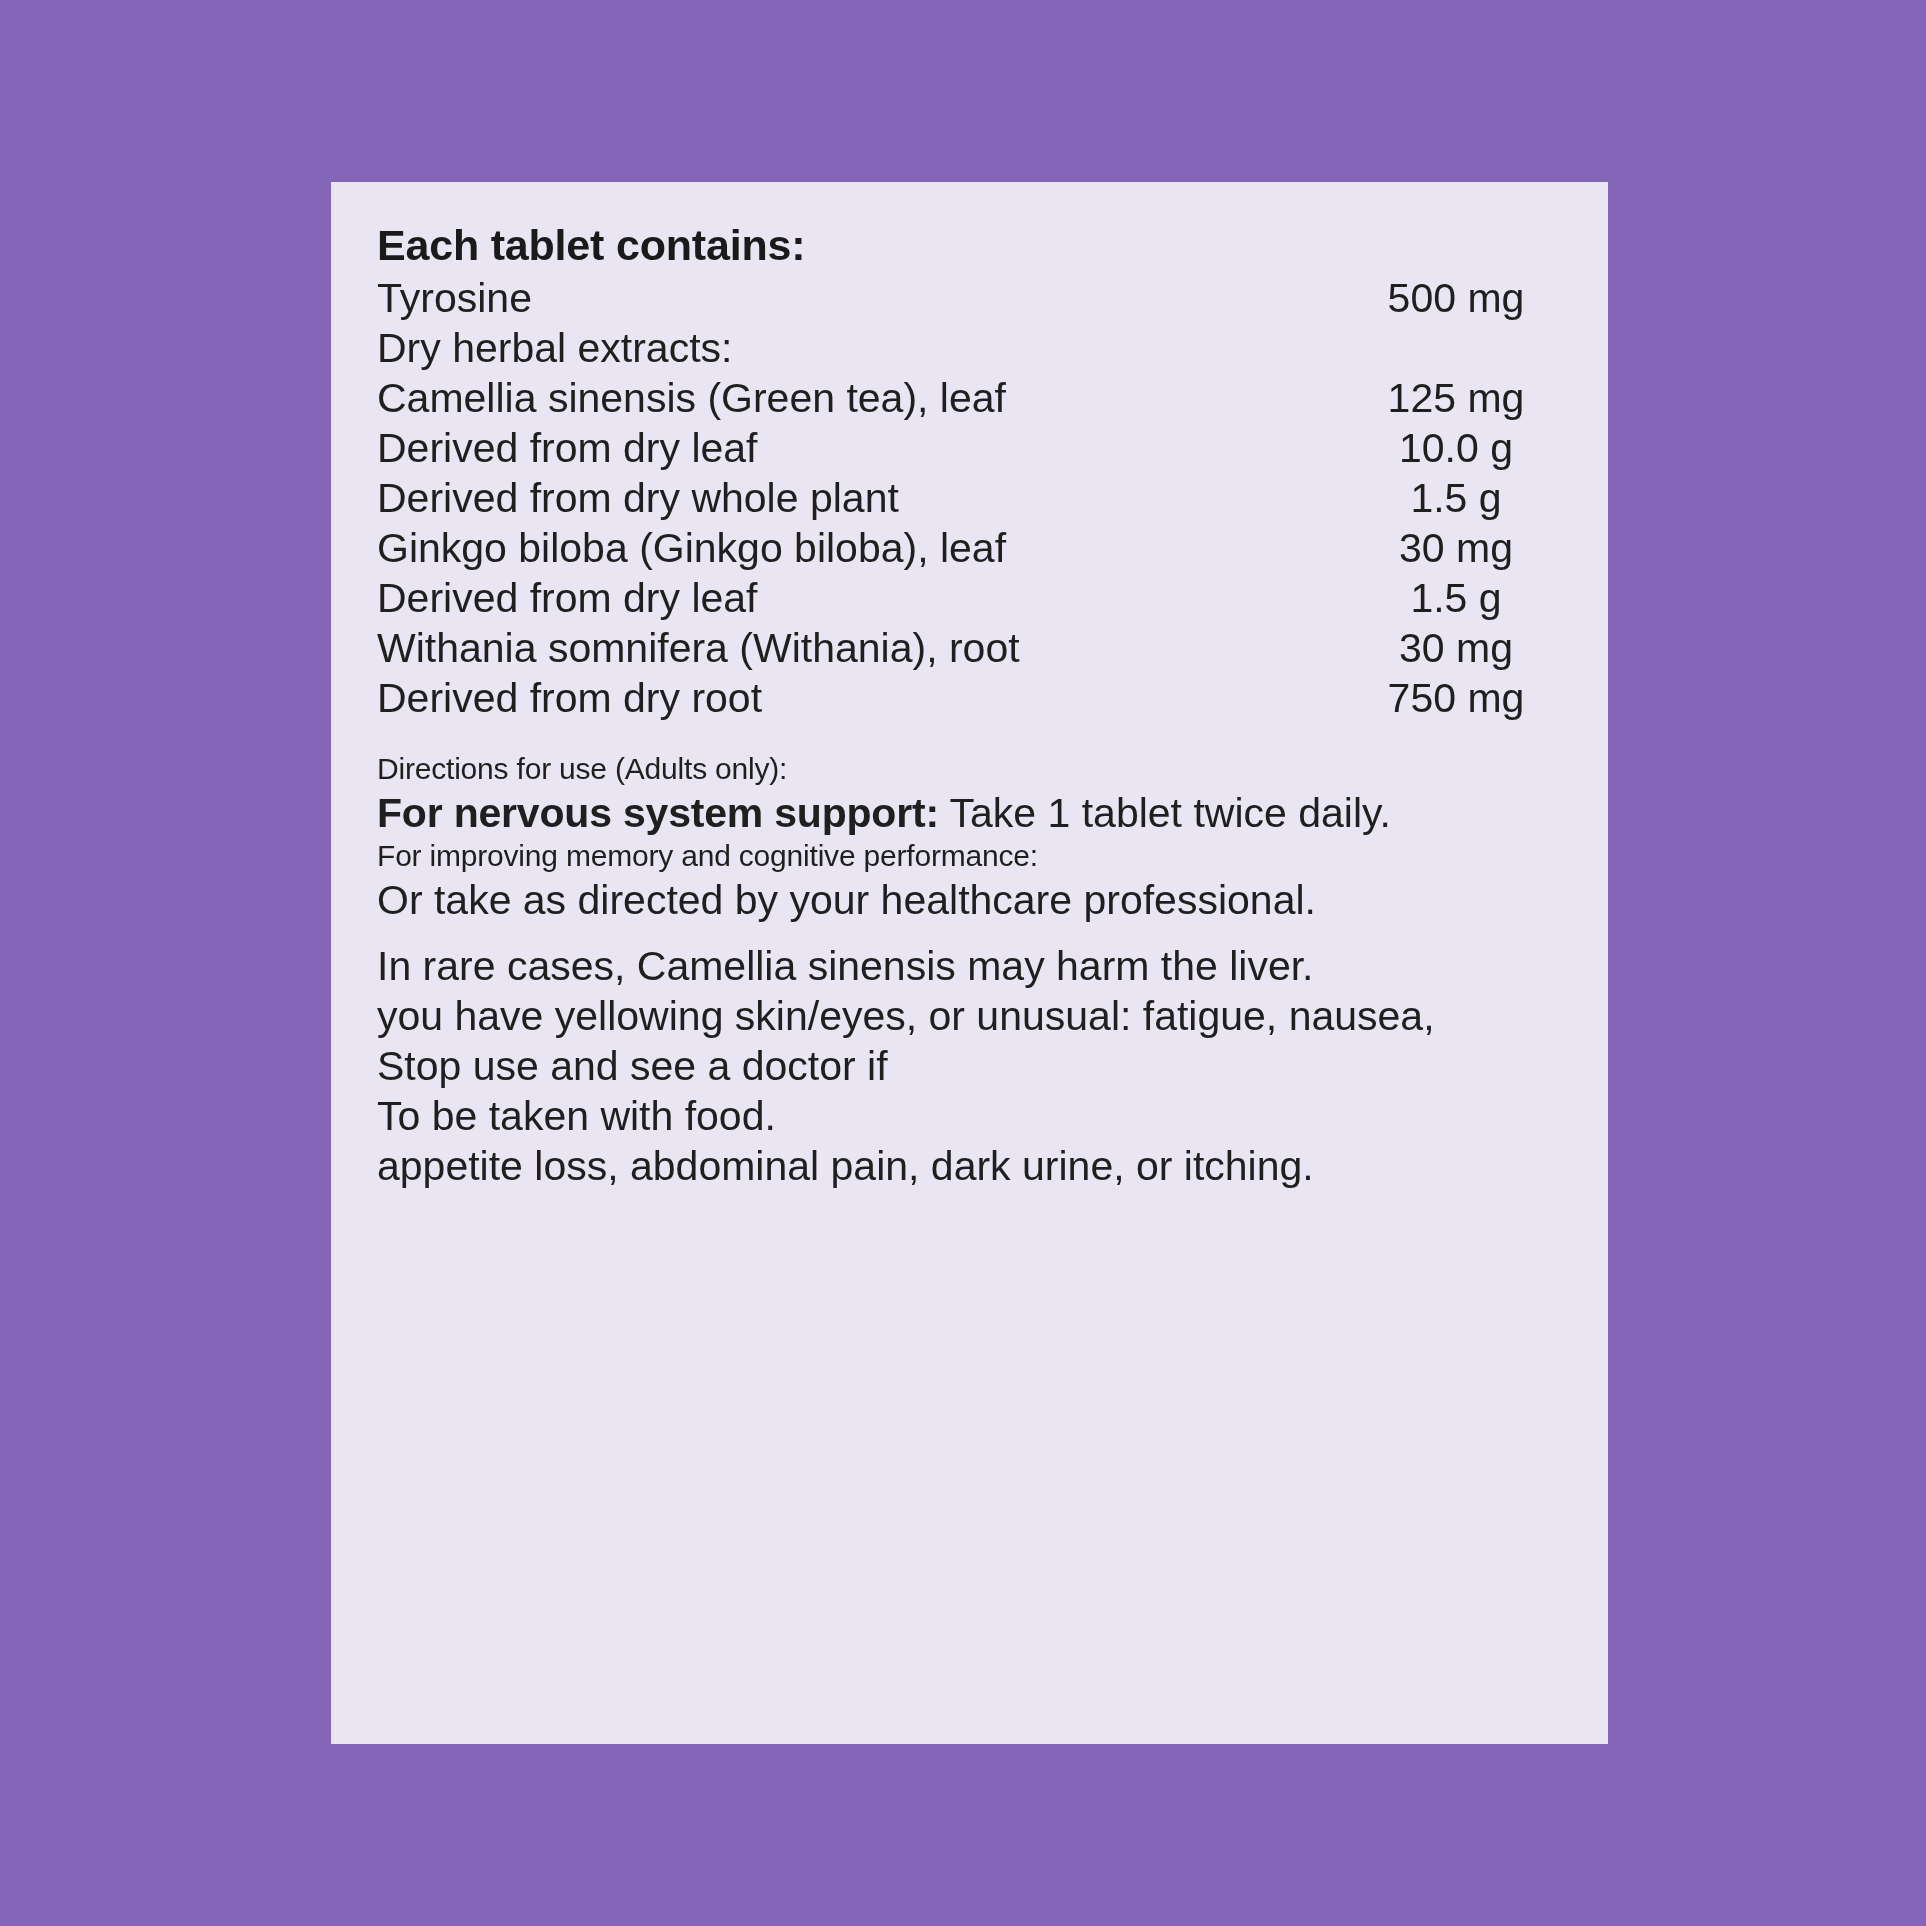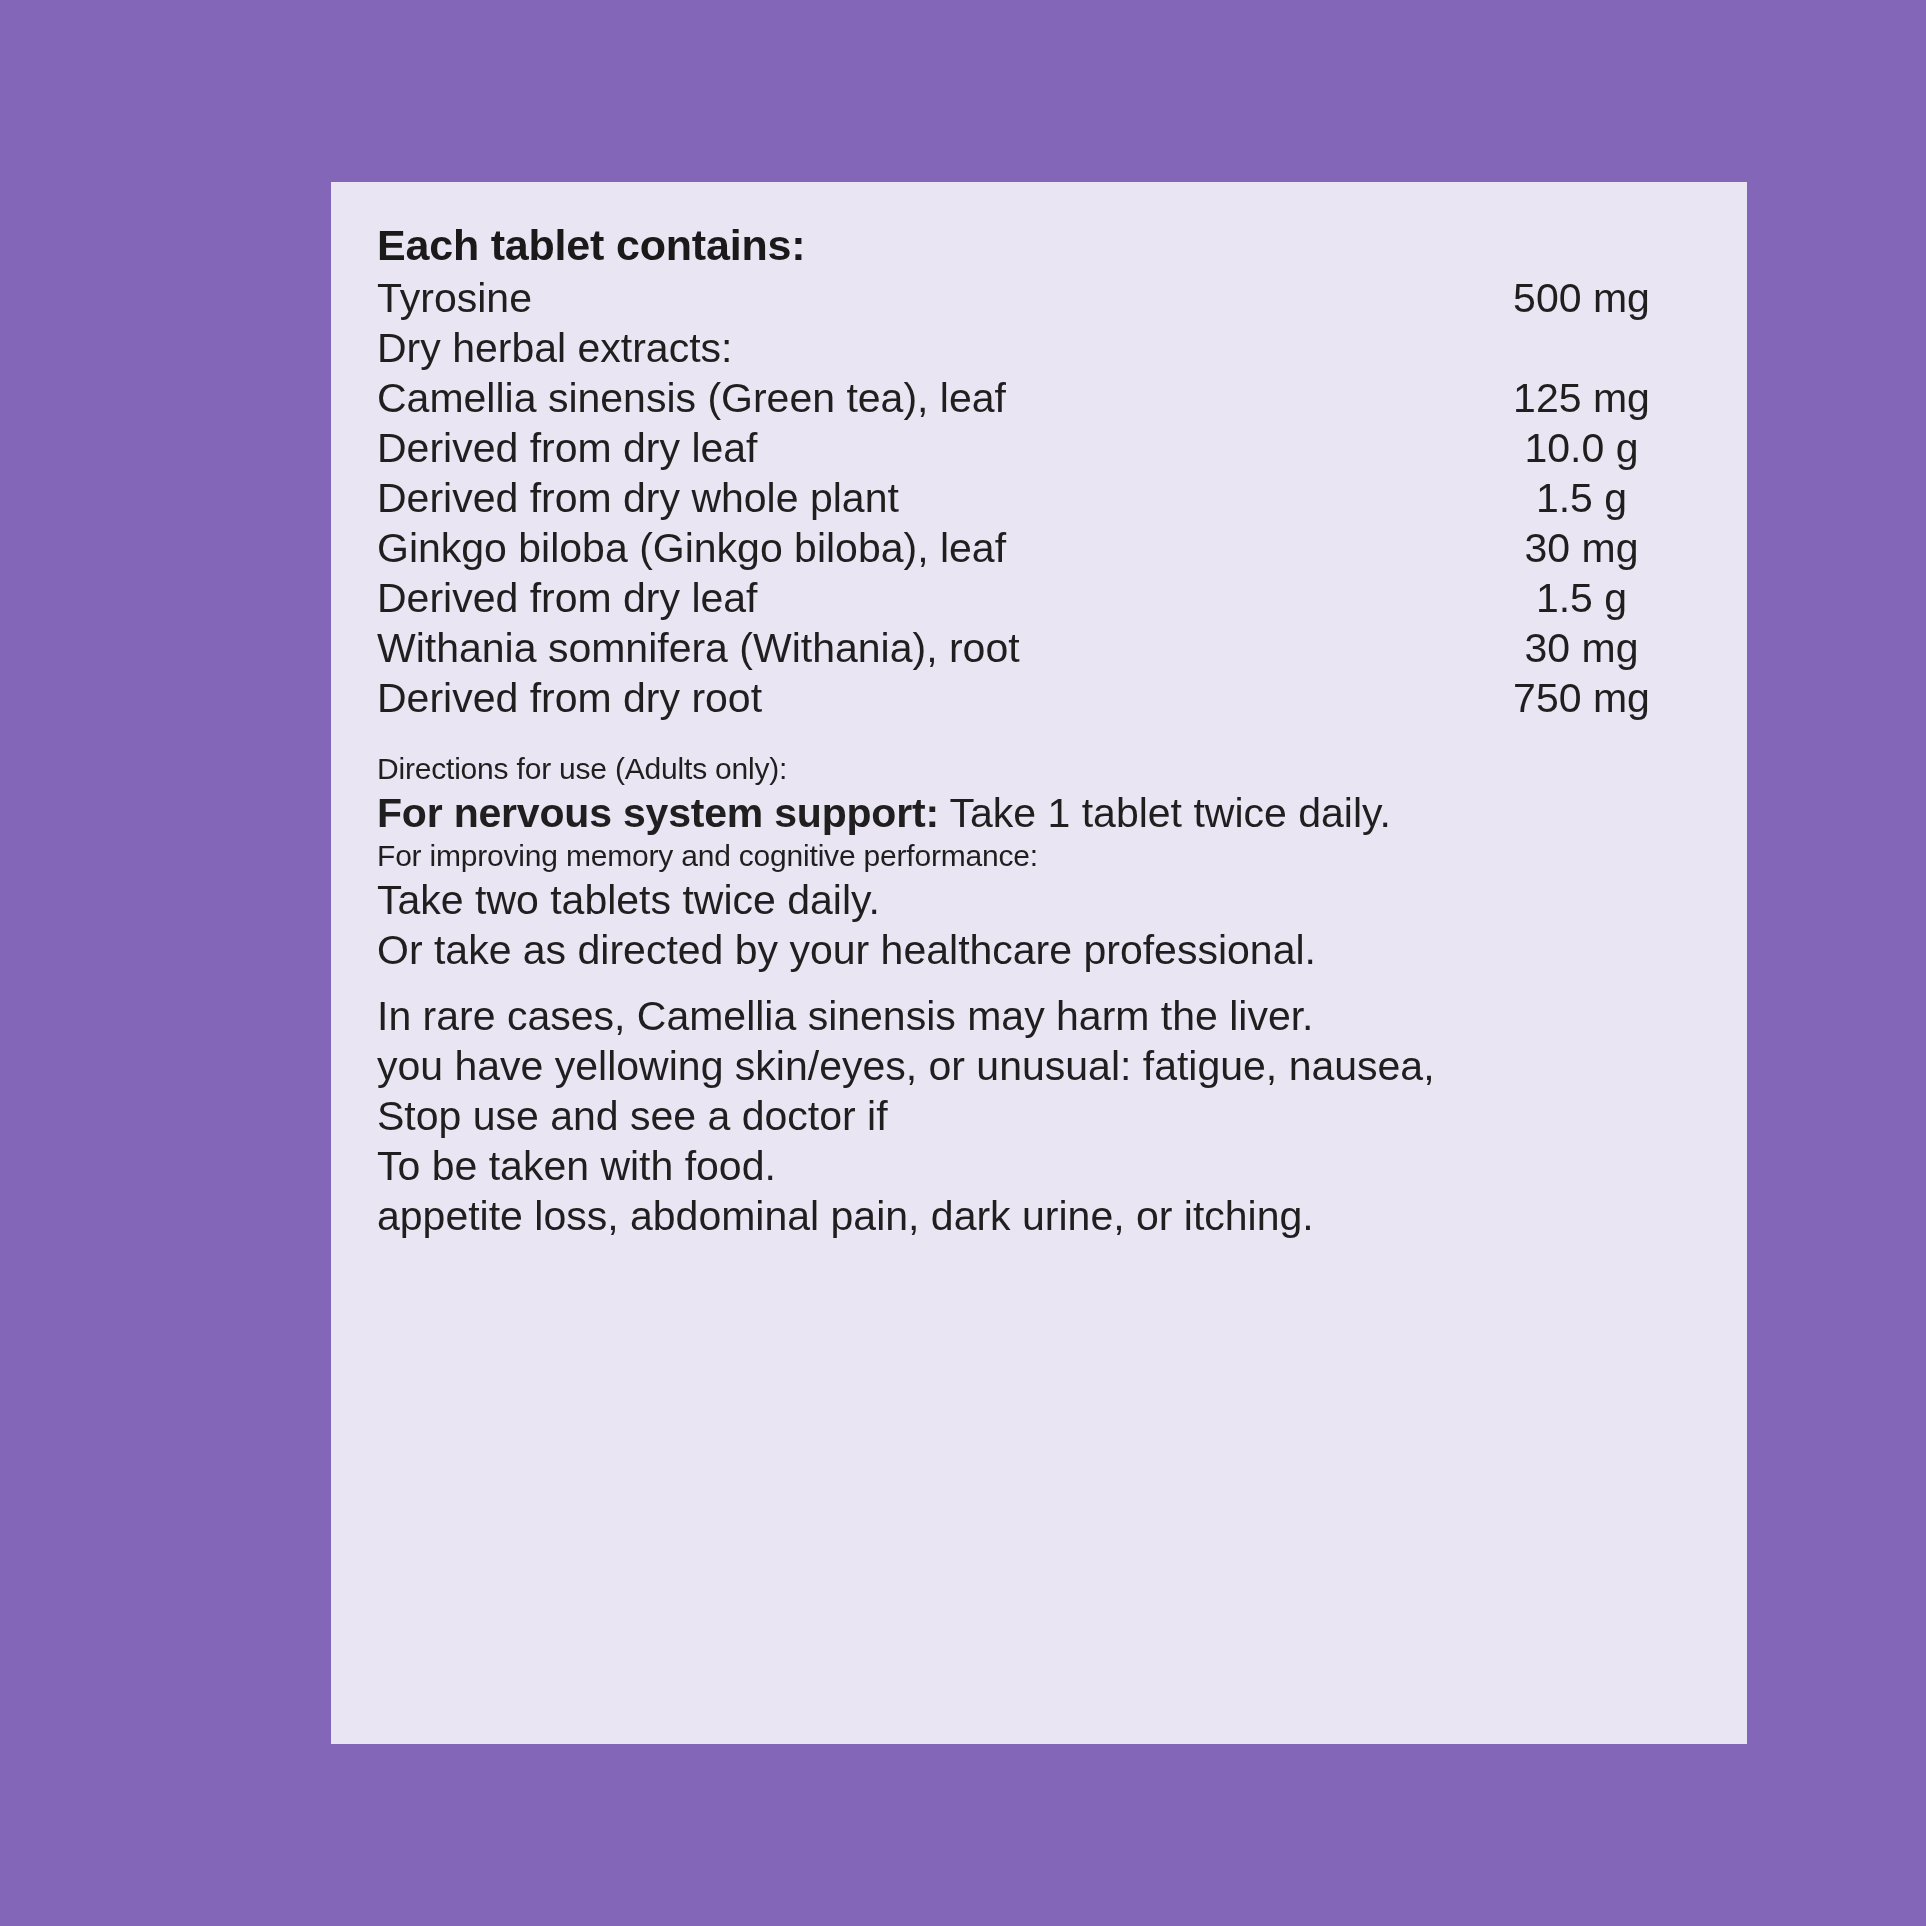--- a/index.html
+++ b/index.html
@@ -10,21 +10,21 @@
     width: 1927px;
     height: 1927px;
     background: #8366b8;
     font-family: "Liberation Sans", sans-serif;
     overflow: hidden;
   }
   .label-panel {
     position: absolute;
     left: 331px;
     top: 182px;
-    width: 1416px;
+    width: 1277px;
     height: 1562px;
     background: #e9e5f2;
     box-sizing: border-box;
     padding: 36px 46px 0 46px;
   }
   .heading {
     font-weight: bold;
     font-size: 43px;
     color: #1a1a1a;
     line-height: 1.26;
@@ -120,21 +120,20 @@
         <td><span>Derived from dry root</span></td>
         <td class="amt">750 mg</td>
       </tr>
     </tbody>
   </table>
 
   <div class="directions-block">
     <div class="dir-line b">Directions for use (Adults only):</div>
     <div class="dir-line"><span class="b-lead">For nervous system support:</span><span> Take 1 tablet twice daily.</span></div>
     <div class="dir-line b">For improving memory and cognitive performance:</div>
-    <div class="dir-line">Take two tablets twice daily.</div>
     <div class="dir-line">Or take as directed by your healthcare professional.</div>
   </div>
 
   <div class="warning-block">
     <div class="warn-line">In rare cases, Camellia sinensis may harm the liver.</div>
     <div class="warn-line">you have yellowing skin/eyes, or unusual: fatigue, nausea,</div>
     <div class="warn-line">Stop use and see a doctor if</div>
     <div class="warn-line">To be taken with food.</div>
     <div class="warn-line">appetite loss, abdominal pain, dark urine, or itching.</div>
   </div>

